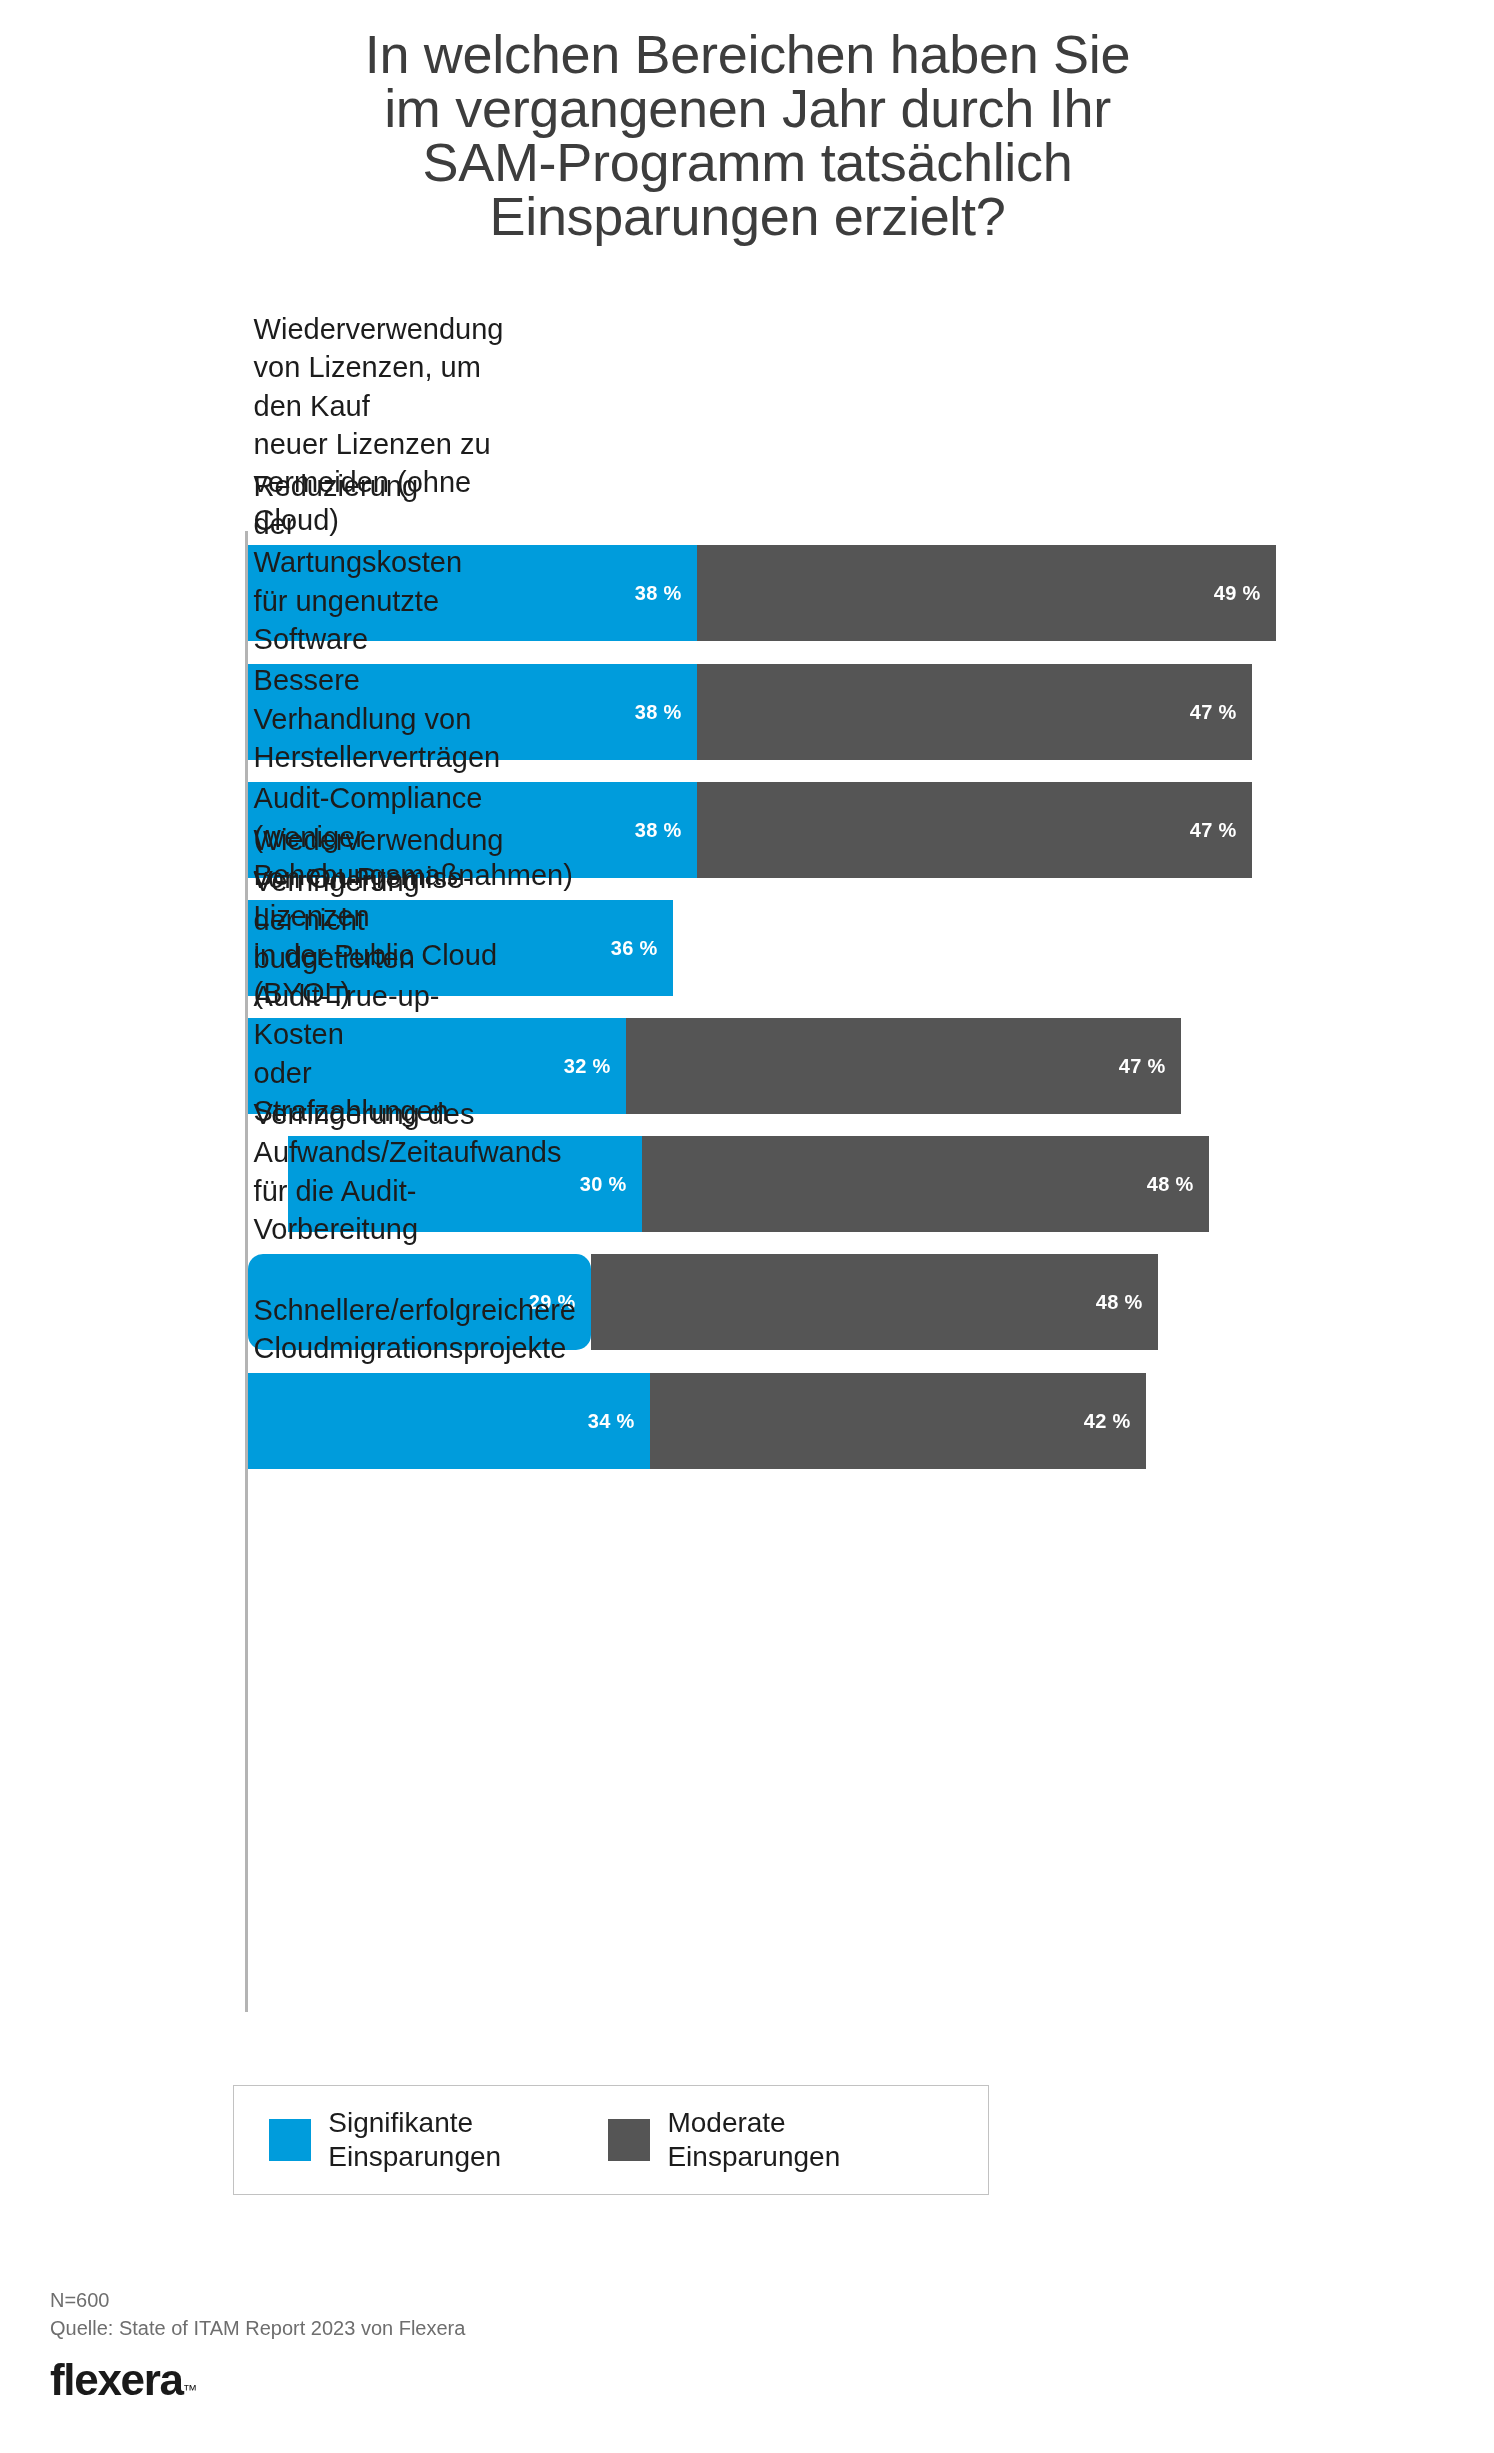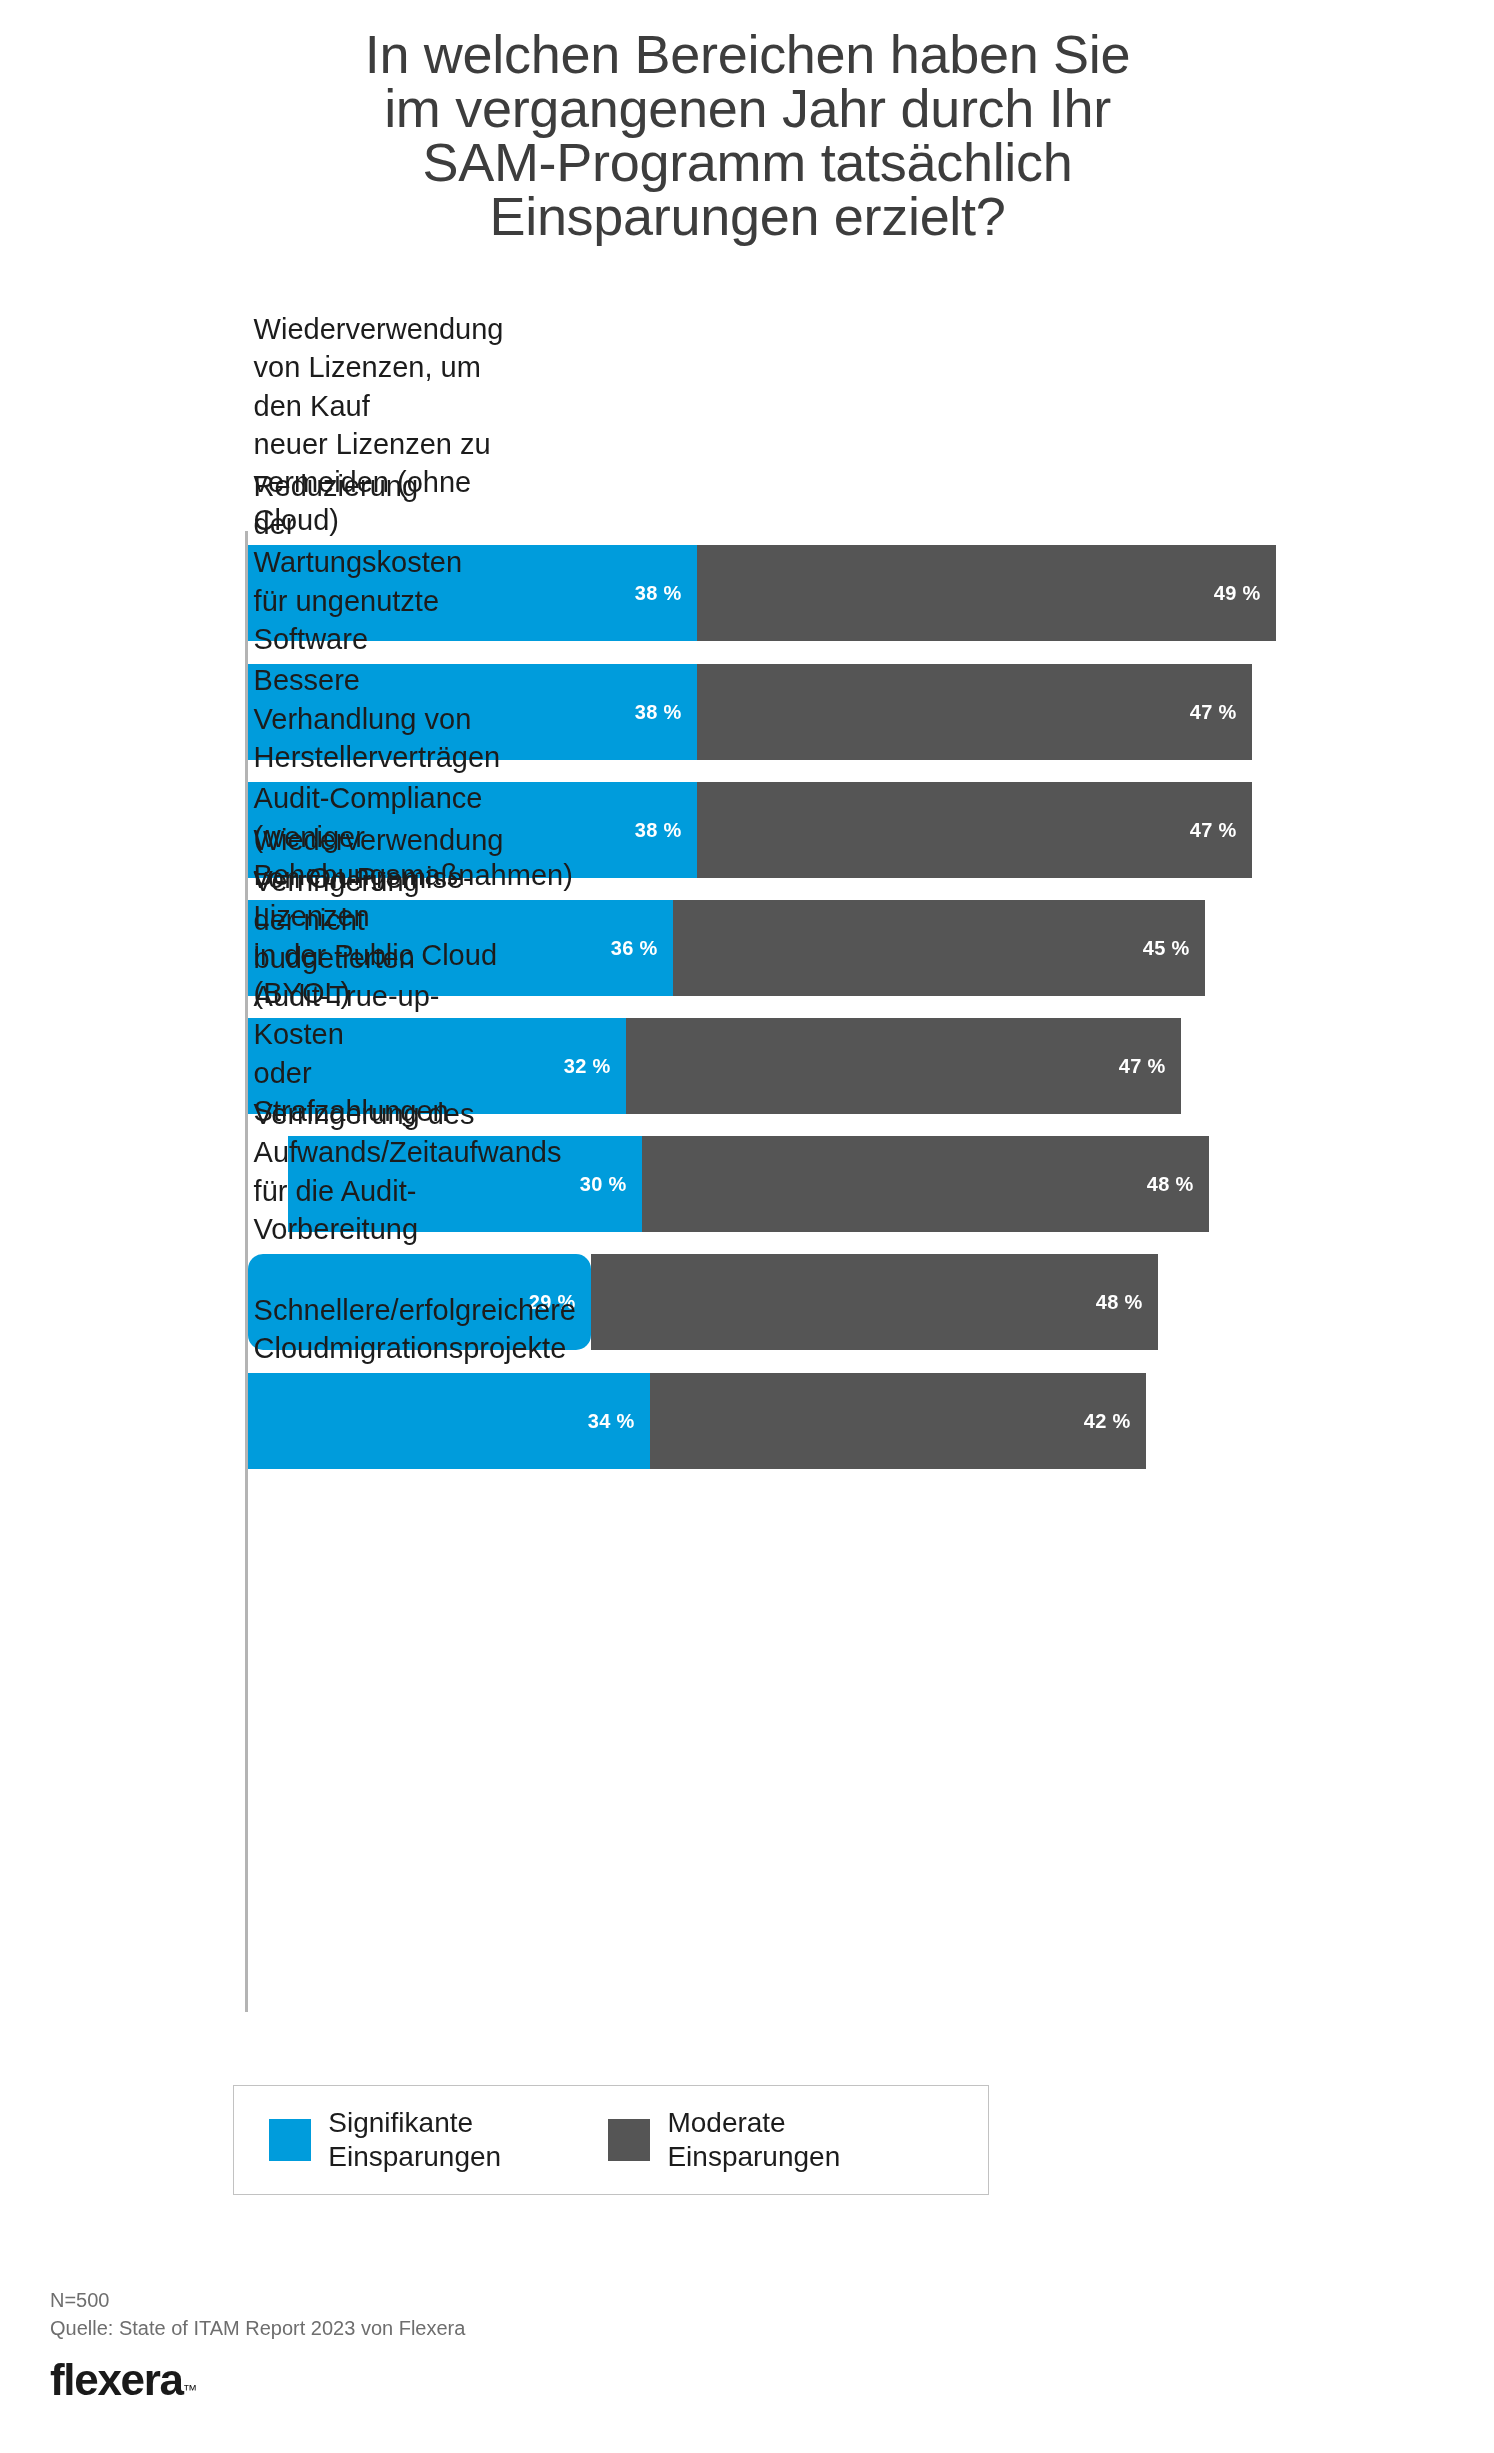--- a/index.html
+++ b/index.html
@@ -194,23 +194,20 @@
           <div class="seg seg-moderate" style="width: 555px; background: rgb(85, 85, 85);">
             <span class="seg-value">47 %</span>
           </div>
         </div>
       </div>
       <div class="bar-group" style="top: 369px;">
         <div class="bar-label">Audit-Compliance (weniger Behebungsmaßnahmen)</div>
         <div class="bar-row">
           <div class="seg seg-significant" style="width: 425px; background: rgb(0, 156, 220);">
             <span class="seg-value">36 %</span>
-          </div>
-          <div class="seg seg-moderate" style="width: 532px; background: rgb(85, 85, 85);">
-            <span class="seg-value">45 %</span>
           </div>
         </div>
       </div>
       <div class="bar-group" style="top: 487px;">
         <div class="bar-label">Wiederverwendung von On-Premise-Lizenzen
 in der Public Cloud (BYOL)</div>
         <div class="bar-row">
           <div class="seg seg-significant" style="width: 378px; background: rgb(0, 156, 220);">
             <span class="seg-value">32 %</span>
           </div>
@@ -264,17 +261,17 @@
 Einsparungen</span>
   </div>
   <div class="legend-item second">
     <span class="legend-swatch moderate"></span>
     <span class="legend-text">Moderate
 Einsparungen</span>
   </div>
 </div>
 
 <div class="footer">
-  <div class="footnote">N=500
+  <div class="footnote">N=600
 Quelle: State of ITAM Report 2023 von Flexera</div>
   <div class="brand"><span>flexera</span><span class="brand-tm">™</span></div>
 </div>
 
 
 </body></html>

